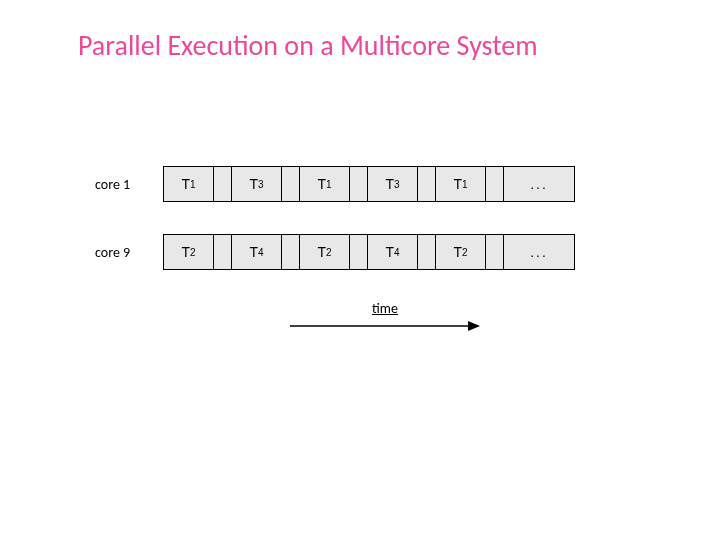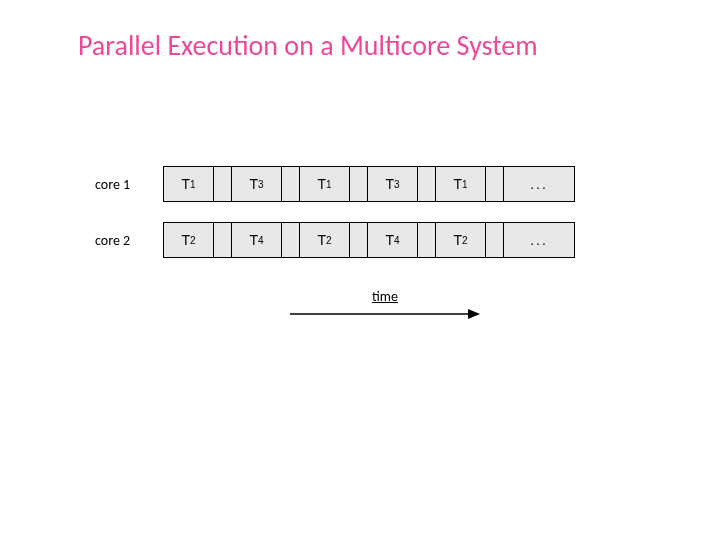--- a/index.html
+++ b/index.html
@@ -21,21 +21,21 @@
   }
   .diagram {
     position: absolute;
     top: 170px;
     left: 95px;
   }
   .row {
     display: flex;
     align-items: center;
     height: 28px;
-    margin-bottom: 28px;
+    margin-bottom: 40px;
   }
   .core-label {
     width: 60px;
     font-size: 14px;
     color: #000;
     text-align: left;
     margin-right: 8px;
   }
   .track {
     display: flex;
@@ -67,21 +67,21 @@
   .dots {
     font-size: 14px;
     display: flex;
     align-items: center;
     justify-content: center;
     letter-spacing: 2px;
   }
   .time-wrap {
     position: absolute;
     left: 290px;
-    top: 288px;
+    top: 300px;
     text-align: center;
     text-decoration: underline;
   }
   .time-label {
     font-size: 14px;
     color: #000;
     margin-bottom: 2px;
   }
   .arrow-svg {
     display: block;
@@ -105,21 +105,21 @@
       <div class="cell gap" style="width:18px"></div>
       <div class="cell task" style="width:50px">T<sub>3</sub></div>
       <div class="cell gap" style="width:18px"></div>
       <div class="cell task" style="width:50px">T<sub>1</sub></div>
       <div class="cell gap" style="width:18px"></div>
       <div class="cell dots" style="width:70px">...</div>
     </div>
   </div>
 
   <div class="row">
-    <div class="core-label">core 2</div>
+    <div class="core-label">core 9</div>
     <div class="track" style="width:410px">
       <div class="cell task" style="width:50px">T<sub>2</sub></div>
       <div class="cell gap" style="width:18px"></div>
       <div class="cell task" style="width:50px">T<sub>4</sub></div>
       <div class="cell gap" style="width:18px"></div>
       <div class="cell task" style="width:50px">T<sub>2</sub></div>
       <div class="cell gap" style="width:18px"></div>
       <div class="cell task" style="width:50px">T<sub>4</sub></div>
       <div class="cell gap" style="width:18px"></div>
       <div class="cell task" style="width:50px">T<sub>2</sub></div>

